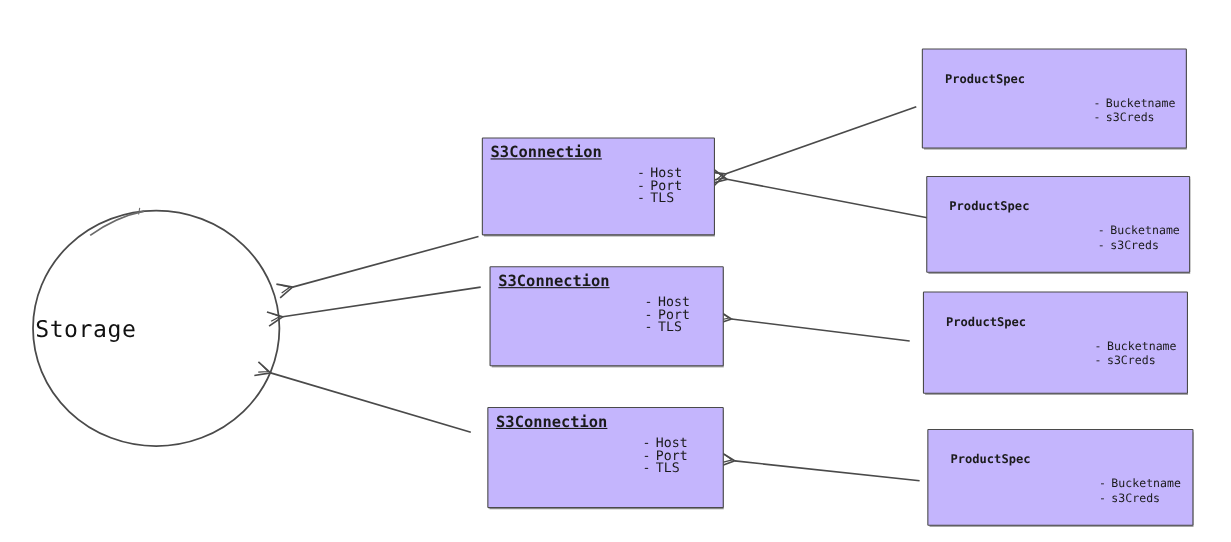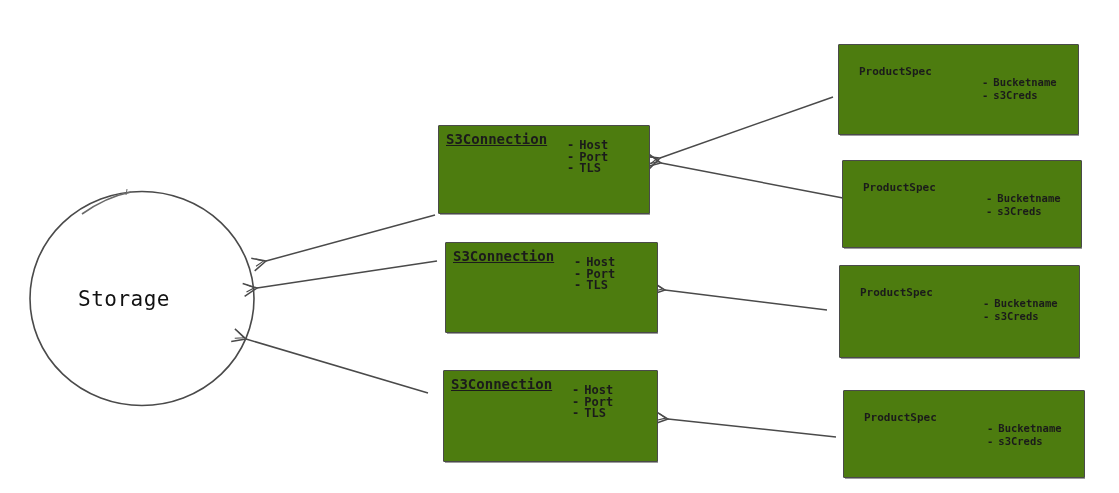--- a/index.html
+++ b/index.html
@@ -17,53 +17,53 @@
     color: #1b1b1b;
   }
   #arrow-layer {
     position: absolute;
     left: 0; top: 0;
     width: 1119px;
     height: 493px;
   }
   .box {
     position: absolute;
-    background: #4d7c0f;
+    background: #c4b5fd;
     border: 1.5px solid #4a4a4a;
     border-radius: 1px;
     box-shadow: 1px 2px 0 -1px rgba(74,74,74,0.55);
     box-sizing: border-box;
   }
   .box-title {
     position: absolute;
     font-weight: bold;
     color: #1b1b1b;
     white-space: nowrap;
   }
   .attrs {
     position: absolute;
     list-style: none;
-    margin: 0;
+    margin: 12px;
     padding: 0;
-    font-weight: bold;
+    font-weight: normal;
     color: #1b1b1b;
     white-space: nowrap;
   }
   .box-s3 .box-title { left: 7px; top: 5px; font-size: 14px; text-decoration: underline; }
   .box-s3 .attrs     { left: 128px; top: 14px; font-size: 12px; line-height: 11.5px; }
   .box-ps .box-title { left: 20px; top: 20px; font-size: 11px; }
   .box-ps .attrs     { left: 143px; top: 31px; font-size: 10.5px; line-height: 13px; }
   .attrs .dash { margin-right: 5px; }
   #storage-label-wrap {
     position: absolute;
-    left: 12px; top: 191px;
+    left: 32px; top: 191px;
     width: 224px; height: 215px;
     display: flex;
     align-items: center;
-    justify-content: center;
+    justify-content: flex-start;
   }
   #storage-label {
     font-size: 21px;
     letter-spacing: 0.5px;
     color: #111111;
   }
 </style>
 </head>
 <body>
 

